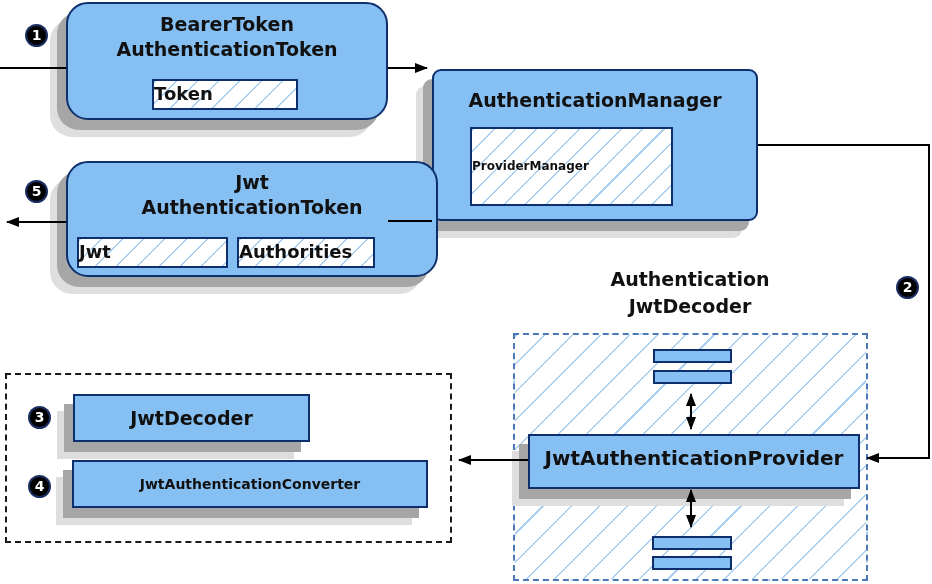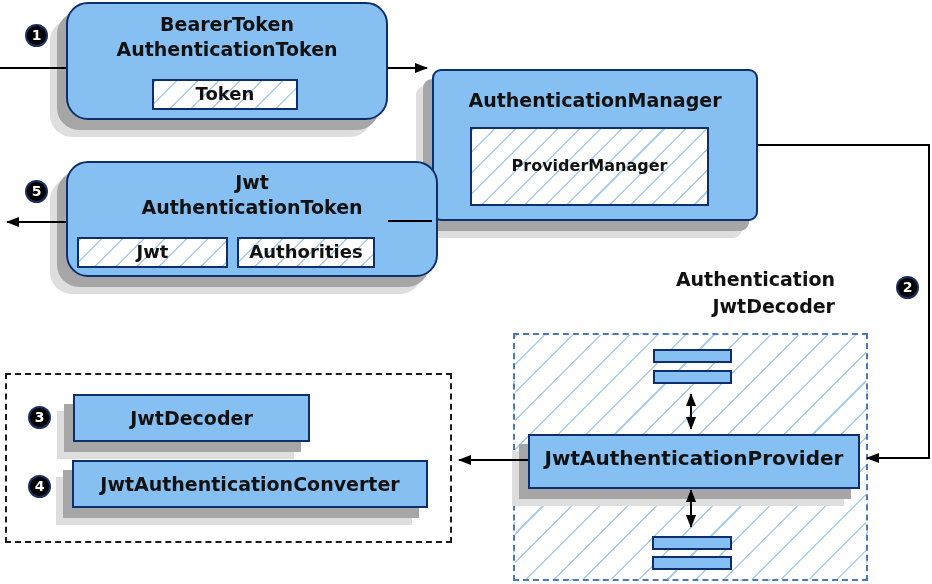--- a/index.html
+++ b/index.html
@@ -10,21 +10,21 @@
   }
   .node{
     position:absolute;box-sizing:border-box;text-align:center;z-index:2;
     background:var(--node-fill,#86bff2);
     border:2px solid var(--node-border,#0d2f6e);
   }
   .rounded{border-radius:22px;}
   .shadow{box-shadow:-9px 10px 0 var(--shadow-dark,#a6a6a6),-16px 17px 0 var(--shadow-light,#dedede);}
   .node-title{font-size:19px;line-height:25px;}
   .field{
-    position:absolute;box-sizing:border-box;text-align:center;font-size:18px;
+    position:absolute;box-sizing:border-box;text-align:left;font-size:18px;
     border:2px solid var(--node-border,#0d2f6e);background-color:#fff;
     background-image:repeating-linear-gradient(135deg,var(--hatch-line,#aed0f0) 0 1.5px,transparent 1.5px 15px);
   }
   .group-blue{
     position:absolute;box-sizing:border-box;z-index:1;
     border:2px dashed var(--dashed-blue,#4b79b8);
     background-image:repeating-linear-gradient(135deg,var(--hatch-line,#aed0f0) 0 1.5px,transparent 1.5px 20px);
   }
   .group-black{
     position:absolute;box-sizing:border-box;z-index:1;
@@ -33,21 +33,21 @@
   .bar{
     position:absolute;box-sizing:border-box;
     background:var(--node-fill,#86bff2);border:2px solid var(--node-border,#0d2f6e);
   }
   .badge{
     position:absolute;width:23px;height:23px;border-radius:50%;box-sizing:border-box;
     background:var(--badge-bg,#000);color:var(--badge-text,#fff);
     border:2px solid rgba(40,70,150,0.65);
     font-size:14px;line-height:18px;text-align:center;z-index:6;
   }
-  .heading{position:absolute;font-size:19px;line-height:27px;text-align:right;z-index:2;}
+  .heading{position:absolute;font-size:19px;line-height:27px;text-align:center;z-index:2;}
   .flow{position:absolute;left:0;top:0;z-index:4;pointer-events:none;}
   .flow path{stroke:var(--arrow-color,#000);stroke-width:2;fill:none;}
   .flow .head{fill:var(--arrow-color,#000);stroke:none;}
 </style>
 </head>
 <body>
 
 <div class="canvas">
 
   <div class="badge" style="left:25px;top:24px">1</div>
@@ -59,21 +59,21 @@
   <div class="node rounded shadow" style="left:66px;top:2px;width:322px;height:118px">
     <div class="node-title" style="padding-top:8px">
       <div>BearerToken</div>
       <div>AuthenticationToken</div>
     </div>
     <div class="field" style="left:84px;top:75px;width:146px;height:31px;line-height:26px">Token</div>
   </div>
 
   <div class="node shadow" style="left:432px;top:69px;width:326px;height:152px;border-radius:9px">
     <div class="node-title" style="padding-top:17px">AuthenticationManager</div>
-    <div class="field" style="left:36px;top:56px;width:239px;height:79px;line-height:74px;font-size:16px">ProviderManager</div>
+    <div class="field" style="left:36px;top:56px;width:203px;height:79px;line-height:74px;font-size:12px">ProviderManager</div>
   </div>
 
   <div class="node rounded shadow" style="left:66px;top:161px;width:372px;height:116px">
     <div class="node-title" style="padding-top:7px">
       <div>Jwt</div>
       <div>AuthenticationToken</div>
     </div>
     <div class="field" style="left:9px;top:74px;width:151px;height:31px;line-height:26px">Jwt</div>
     <div class="field" style="left:169px;top:74px;width:138px;height:31px;line-height:26px">Authorities</div>
   </div>
@@ -89,21 +89,21 @@
     <div class="bar" style="left:137px;top:201px;width:80px;height:14px"></div>
     <div class="bar" style="left:137px;top:221px;width:80px;height:14px"></div>
   </div>
 
   <div class="node shadow" style="left:528px;top:434px;width:332px;height:55px;line-height:45px;font-size:20px">JwtAuthenticationProvider</div>
 
   <div class="group-black" style="left:5px;top:373px;width:447px;height:170px"></div>
 
   <div class="node shadow" style="left:73px;top:394px;width:237px;height:48px;line-height:44px;font-size:19px">JwtDecoder</div>
 
-  <div class="node shadow" style="left:72px;top:460px;width:356px;height:48px;line-height:44px;font-size:19px">JwtAuthenticationConverter</div>
+  <div class="node shadow" style="left:72px;top:460px;width:356px;height:48px;line-height:44px;font-size:14px">JwtAuthenticationConverter</div>
 
   <svg class="flow" width="932" height="584" viewBox="0 0 932 584">
     <defs>
       <marker id="ah" markerUnits="userSpaceOnUse" markerWidth="14" markerHeight="11" refX="12" refY="5" orient="auto-start-reverse">
         <path class="head" d="M0 0 L13 5 L0 10 Z"></path>
       </marker>
     </defs>
     <path d="M0 68 H66"></path>
     <path d="M388 68 H427" marker-end="url(#ah)"></path>
     <path d="M758 145 H929 V458 H867" marker-end="url(#ah)"></path>

